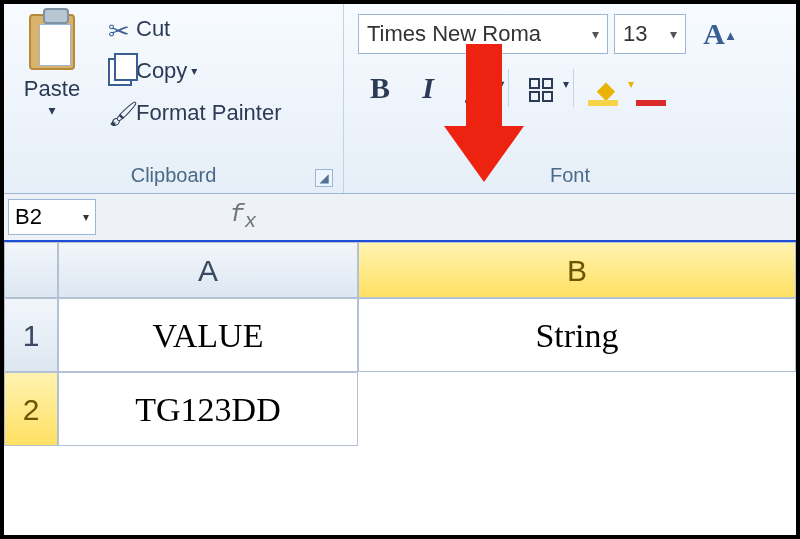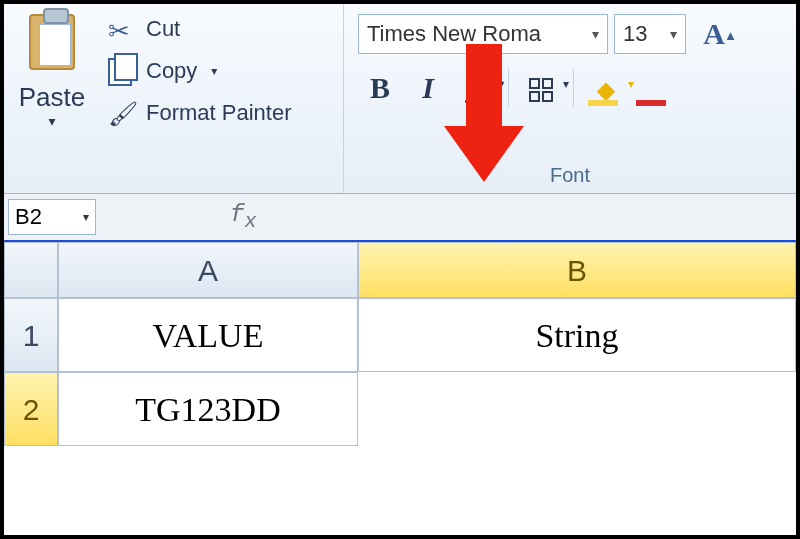--- a/index.html
+++ b/index.html
@@ -79,35 +79,34 @@
     width:22px; height:12px;
     background:#b7c7d3; border:2px solid #7d93a5;
     border-radius:4px;
   }
   .paste .clipboard-icon::after{
     content:"";
     position:absolute; top:8px; left:8px;
     width:30px; height:40px;
     background:#fff; border:1px solid #9cb6d6;
   }
-  .paste .paste-label { font-size: 26px; color: #2b3a55; margin-top: 6px; }
+  .paste .paste-label { font-size: 22px; color: #2b3a55; }
   .paste .dd { font-size: 14px; color:#2b3a55; }
 
   .clip-list {
     flex:1;
     display:flex;
     flex-direction:column;
     gap:8px;
     padding-left:8px;
     padding-top:2px;
   }
   .clip-item {
     display:flex;
     align-items:center;
-    gap:10px;
     font-size:22px;
     color:#2b3a55;
     padding:4px 6px;
     border-radius:3px;
   }
   .clip-icon { width:28px; height:26px; display:inline-block; }
   .scissors::before{ content:"\2702"; font-size:26px; color:#3a5f95; }
   .copies{ position:relative; }
   .copies::before{ content:""; position:absolute; width:20px;height:24px;background:#fff;border:2px solid #3a5f95; top:0;left:0;}
   .copies::after{ content:""; position:absolute; width:20px;height:24px;background:#fff;border:2px solid #3a5f95; top:-5px;left:6px;}
@@ -286,20 +285,24 @@
           <span class="clip-icon copies"></span>
           <span>Copy</span>
           <span style="font-size:12px;margin-left:4px">▾</span>
         </div>
         <div class="clip-item">
           <span class="clip-icon brush"></span>
           <span>Format Painter</span>
         </div>
       </div>
     </div>
+    <div class="group-label">
+      <span>Clipboard</span>
+      <span class="launcher">◢</span>
+    </div>
   </div>
 
   <div class="group font">
     <div class="group-body" style="flex-direction:column;">
       <div class="font-top">
         <div class="combo fontname">
           <span>Times New Roma</span>
           <span class="arrow">▾</span>
         </div>
         <div class="combo fontsize">

